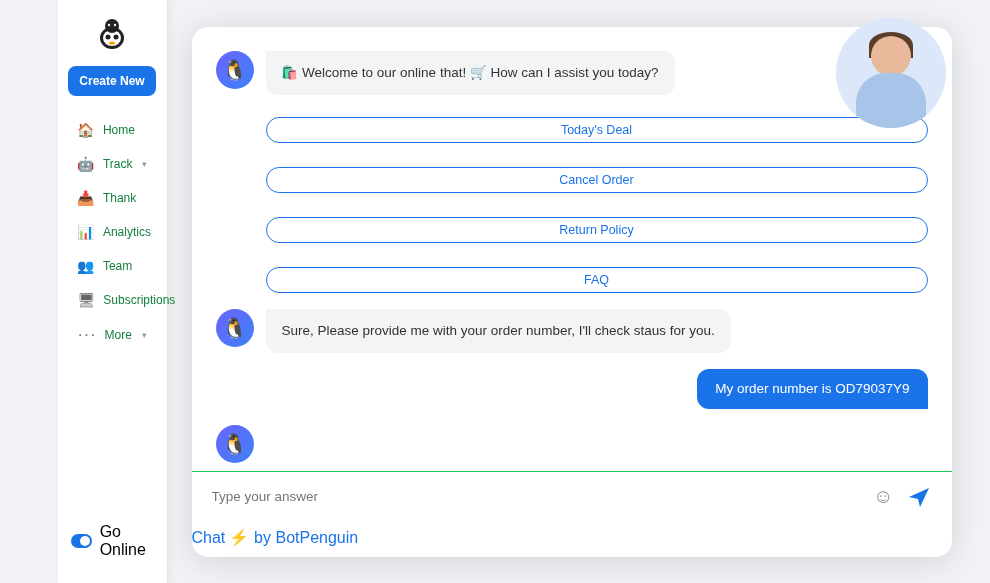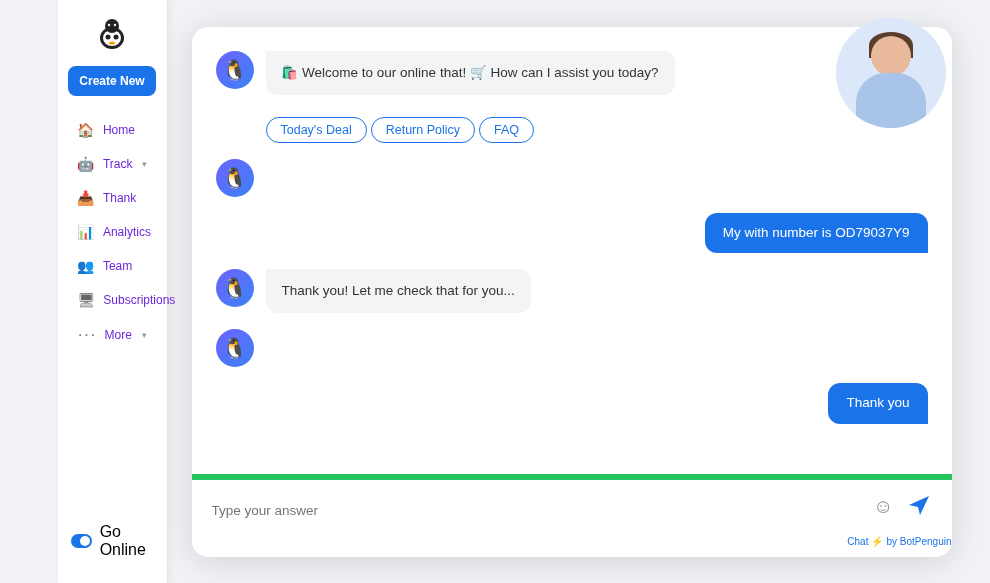--- a/index.html
+++ b/index.html
@@ -82,21 +82,21 @@
       position: relative;
     }
 
     .nav-item .nav-icon {
       font-size: 14px;
       color: #666;
     }
 
     .nav-item .nav-label {
       font-size: 12px;
-      color: #6d28d9;
+      color: #15803d;
     }
 
     .nav-item .chevron {
       font-size: 9px;
       color: #999;
       margin-left: auto;
     }
 
     .go-online-row {
       display: flex;
@@ -187,23 +187,24 @@
       font-size: 13.5px;
       color: #333;
       max-width: 480px;
       line-height: 1.5;
     }
 
     
     .quick-replies {
       display: flex;
       flex-wrap: wrap;
-      gap: 4px;
+      gap: 24px;
       margin-top: 6px;
       margin-left: 50px;
+      flex-direction: column;
     }
 
     .quick-reply-btn {
       border: 1.5px solid #1a73e8;
       color: #1a73e8;
       background: #fff;
       border-radius: 20px;
       padding: 5px 14px;
       font-size: 12.5px;
       cursor: pointer;
@@ -221,24 +222,24 @@
       color: #fff;
       border-radius: 12px 12px 0 12px;
       padding: 10px 18px;
       font-size: 13.5px;
       max-width: 340px;
       line-height: 1.5;
     }
 
     
     .chat-input-area {
-      border-top: 6px solid #22c55e;
+      border-top: 1px solid #22c55e;
       padding: 12px 20px;
       display: flex;
-      align-items: flex-end;
+      align-items: center;
       gap: 12px;
     }
 
     .chat-input {
       flex: 1;
       border: none;
       outline: none;
       font-size: 13.5px;
       color: #999;
       background: transparent;
@@ -260,23 +261,23 @@
       align-items: center;
     }
 
     .send-btn svg {
       width: 26px;
       height: 26px;
     }
 
     
     .chat-footer {
-      text-align: right;
+      text-align: left;
       padding: 6px 0 10px;
-      font-size: 10px;
+      font-size: 16px;
       color: #1a73e8;
     }
 
     
     .person-photo {
       position: absolute;
       top: 18px;
       right: 30px;
       width: 110px;
       height: 110px;
@@ -410,40 +411,41 @@
 
         <div class="bot-row">
           <div class="avatar-circle">
             <span class="chat-bot-icon">🐧</span>
           </div>
           <div class="bot-bubble">🛍️ Welcome to our online that! 🛒 How can I assist you today?</div>
         </div>
 
         <div class="quick-replies">
           <button class="quick-reply-btn">Today's Deal</button>
+          <button class="quick-reply-btn">Cancel Order</button>
           <button class="quick-reply-btn">Return Policy</button>
           <button class="quick-reply-btn">FAQ</button>
         </div>
 
 
         <div class="bot-row">
           <div class="avatar-circle">
             <span class="chat-bot-icon">🐧</span>
           </div>
+          <div class="bot-bubble">Sure, Please provide me with your order number, I'll check staus for you.</div>
         </div>
 
         <div class="user-row">
-          <div class="user-bubble">My with number is OD79037Y9</div>
+          <div class="user-bubble">My order number is OD79037Y9</div>
         </div>
 
         <div class="bot-row">
           <div class="avatar-circle">
             <span class="chat-bot-icon">🐧</span>
           </div>
-          <div class="bot-bubble">Thank you! Let me check that for you...</div>
         </div>
 
         <div class="bot-row">
           <div class="avatar-circle">
             <span class="chat-bot-icon">🐧</span>
           </div>
         </div>
 
         <div class="user-row">
           <div class="user-bubble">Thank you</div>

